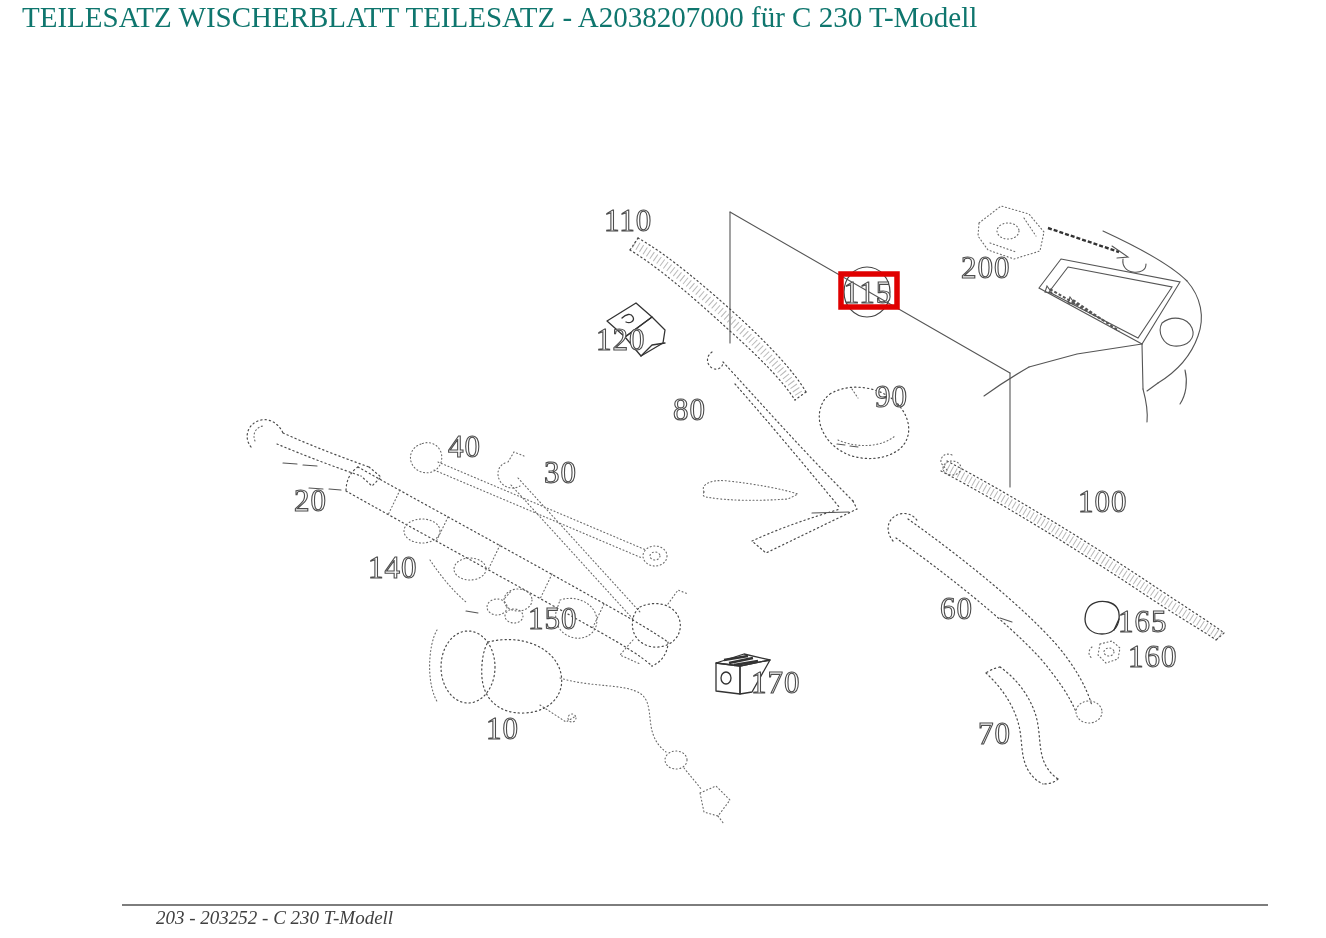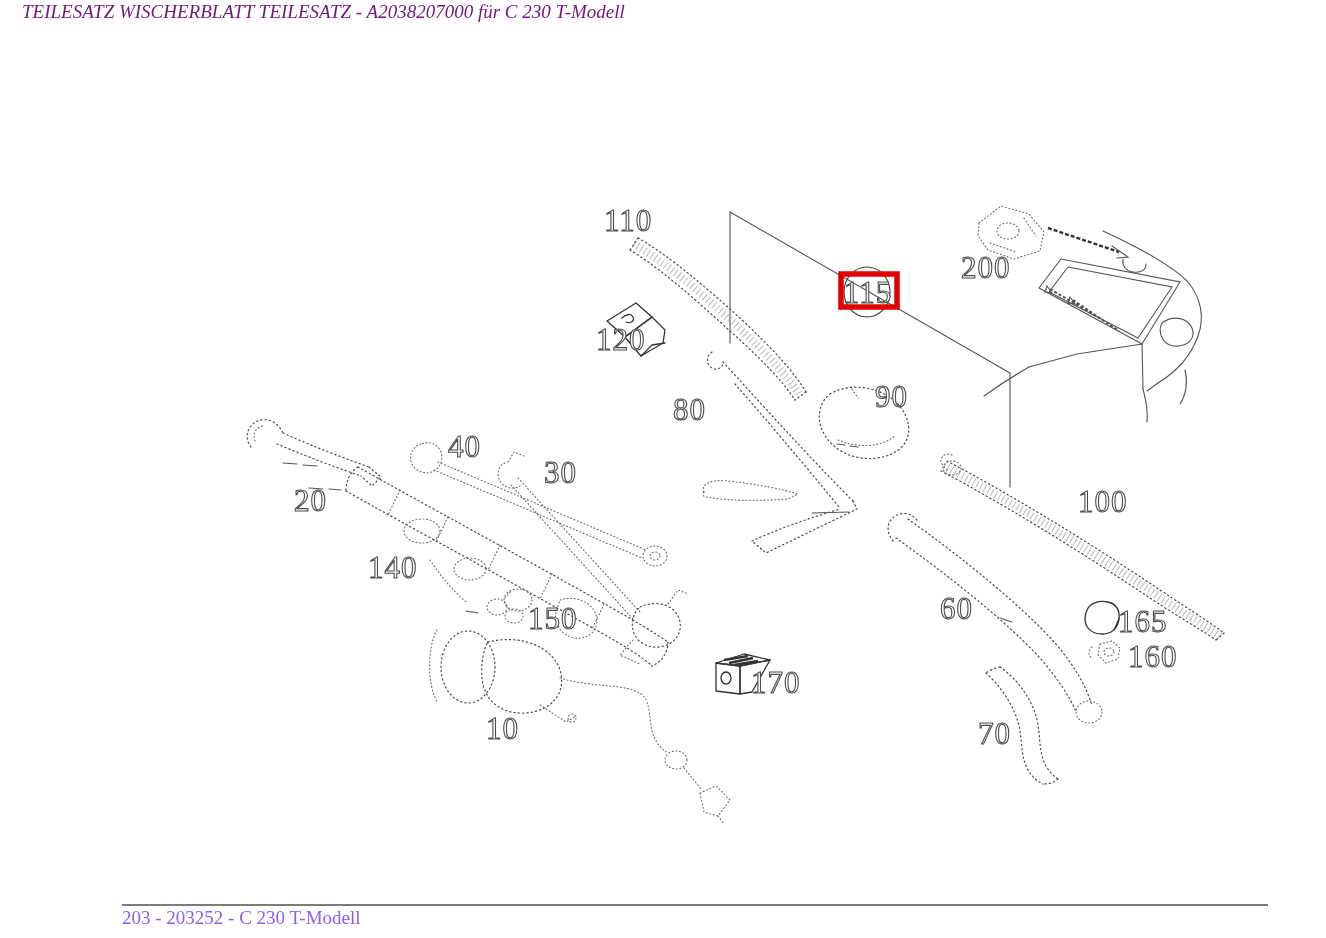--- a/index.html
+++ b/index.html
@@ -1,23 +1,23 @@
 <!DOCTYPE html>
 <html><head>
 <meta charset="utf-8">
 <style>
   html,body { margin:0; padding:0; background:#fff; }
   .page { position:relative; width:1326px; height:938px; background:#fff; overflow:hidden;
           font-family:"Liberation Serif", serif; }
-  .title { position:absolute; left:22px; top:2px; font-size:19px; line-height:1.1;
-           color:#701a75; white-space:nowrap;font-style:italic; }
+  .title { position:absolute; left:22px; top:2px; font-size:29px; line-height:1.1;
+           color:#0f766e; white-space:nowrap; }
   svg.diagram { position:absolute; left:0; top:0; }
   .footer-line { position:absolute; left:122px; top:904px; width:1146px;
                  border-top:2px solid #7d7d7d; height:0; }
-  .footer-text { position:absolute; left:122px; top:907px; font-size:19px; color:#8b5cf6; }
+  .footer-text { position:absolute; left:156px; top:907px; font-size:19px; color:#404040;font-style:italic; }
 
   
   .st  { fill:none; stroke:#4a4a4a; stroke-width:1.2; stroke-dasharray:1.3 3; stroke-linecap:round; }
   .st2 { fill:none; stroke:#6a6a6a; stroke-width:1.1; stroke-dasharray:1 2.6; stroke-linecap:round; }
   .tex { fill:none; stroke:#9a9a9a; stroke-width:8;  stroke-dasharray:1 3.2; opacity:.7; }
   .sol { fill:none; stroke:#333;   stroke-width:1.3; stroke-linejoin:round; stroke-linecap:round; }
   .thin{ fill:none; stroke:#555;   stroke-width:1.1; stroke-linecap:round; }
   .plabel { font-family:"Liberation Serif", serif; font-size:31px; fill:#fff;
             stroke:#4d4d4d; stroke-width:1.1px; letter-spacing:1px; cursor:pointer; }
 </style>

